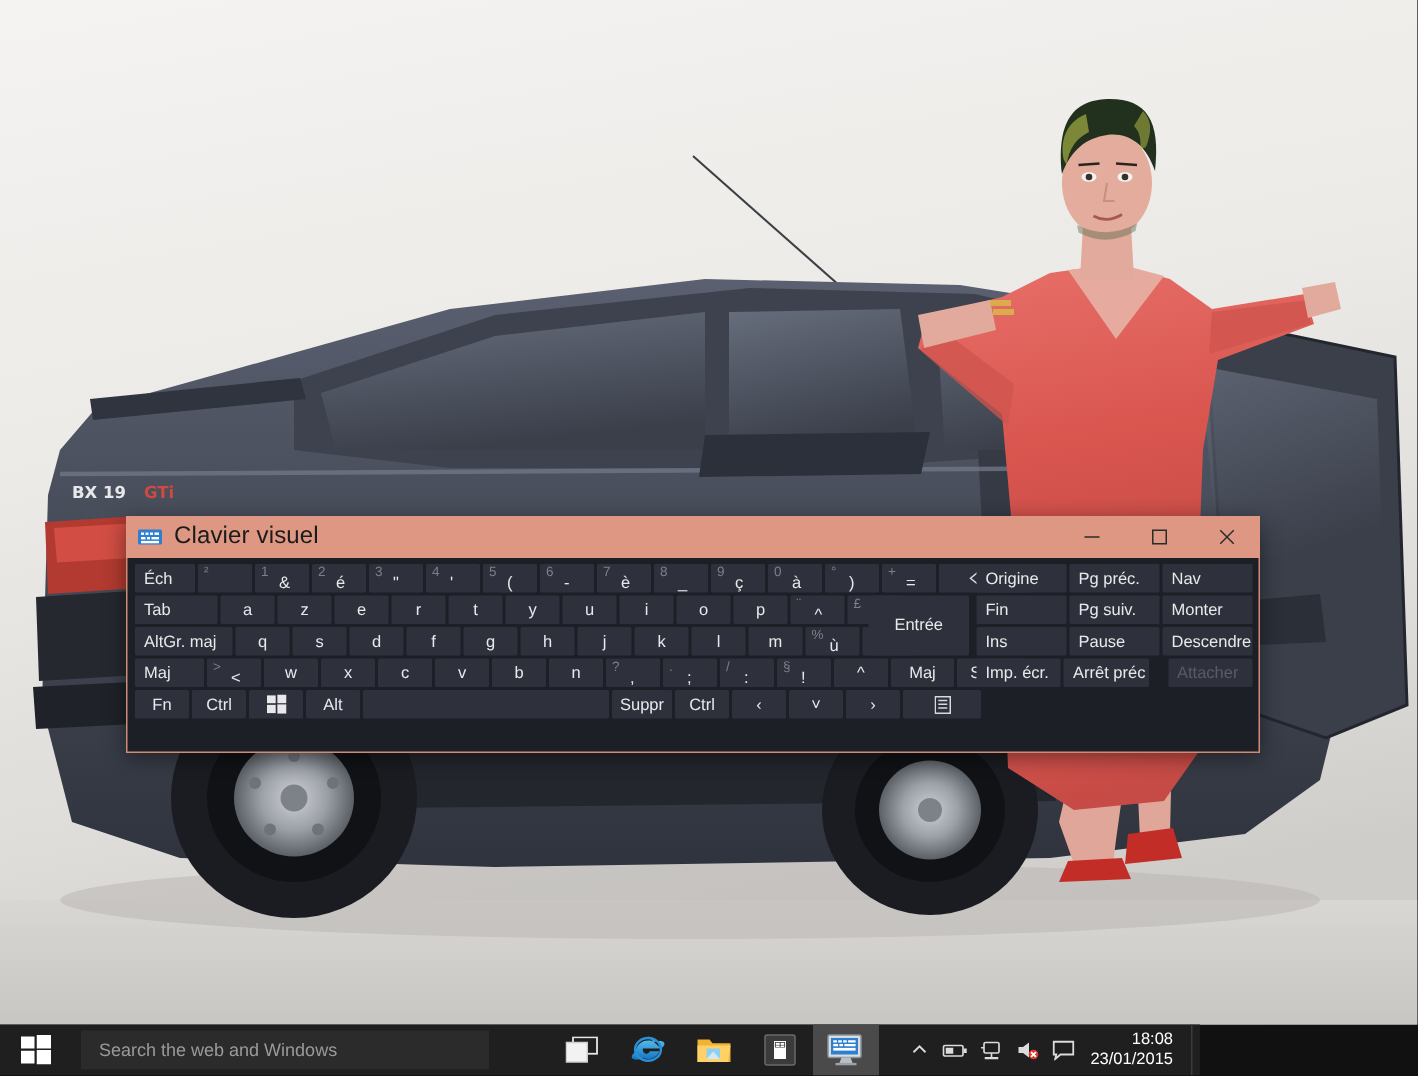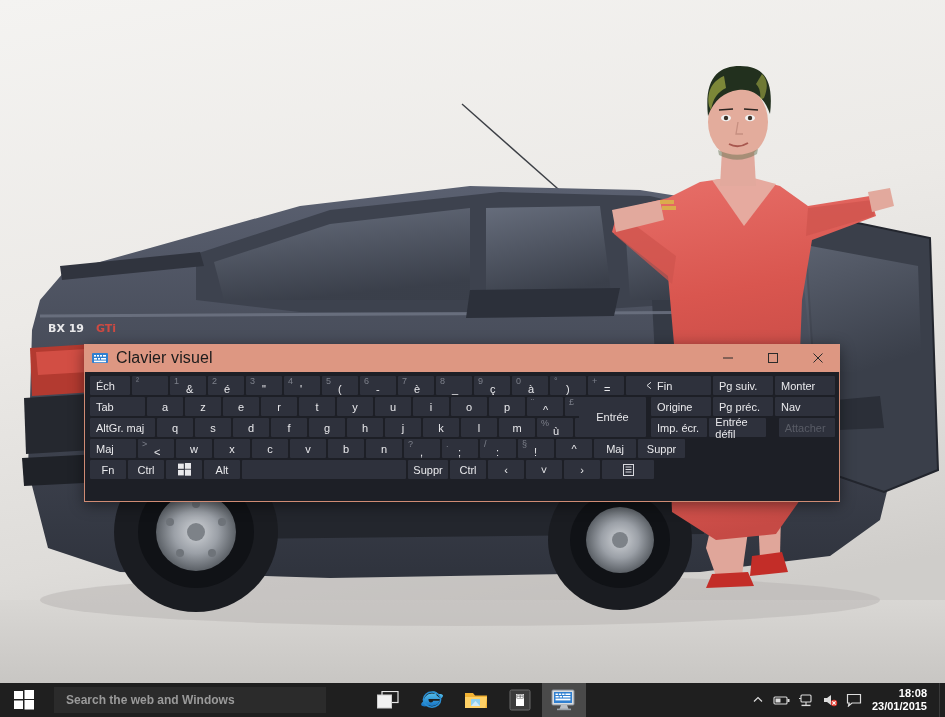--- a/index.html
+++ b/index.html
@@ -78,22 +78,22 @@
   .navrow { display: flex; gap: 2px; margin-bottom: 2px; }
   .navkey {
     background: #2e313c; border-radius: 1px; height: 19px; width: 60px;
     display: flex; align-items: center; padding-left: 6px;
     color: #e9e9ec; font-size: 11px; cursor: default; user-select: none;
   }
   .navkey.disabled { color: #595c66; margin-left: 11px; }
 
   
   #taskbar {
-    position: absolute; left: 0; bottom: 0; width: 945px; height: 34px;
-    background: #1f1f1f; display: flex; align-items: center; font-weight: bold;
+    position: absolute; left: 0; bottom: 0; width: 800px; height: 34px;
+    background: #1f1f1f; display: flex; align-items: center;
   }
   #start-btn {
     width: 48px; height: 34px; display: flex; align-items: center;
     justify-content: center; cursor: default;
   }
   #search-box {
     width: 272px; height: 26px; background: #2b2b2b; margin-left: 6px;
     display: flex; align-items: center; padding-left: 12px;
     color: #9a9a9a; font-size: 12px; cursor: text;
   }
@@ -551,32 +551,37 @@
                 </svg>
               </span>
             </div>
           </div>
           <div class="key tall" style="width: 67px; position: absolute; right: 0px; top: 21px; height: 40px;">
             <span>Entrée</span>
           </div>
         </div>
       <div id="kb-nav">
           <div class="navrow">
+            <div class="navkey">Origine</div>
+            <div class="navkey">Pg préc.</div>
+            <div class="navkey">Nav</div>
+          </div>
+          <div class="navrow">
             <div class="navkey">Fin</div>
             <div class="navkey">Pg suiv.</div>
             <div class="navkey">Monter</div>
           </div>
           <div class="navrow">
-            <div class="navkey">Origine</div>
-            <div class="navkey">Pg préc.</div>
-            <div class="navkey">Nav</div>
+            <div class="navkey">Ins</div>
+            <div class="navkey">Pause</div>
+            <div class="navkey">Descendre</div>
           </div>
           <div class="navrow">
             <div class="navkey">Imp. écr.</div>
-            <div class="navkey">Entrée défil</div>
+            <div class="navkey">Arrêt préc</div>
             <div class="navkey disabled">Attacher</div>
           </div>
         </div>
     </div>
   </div>
 </div>
 
 <div id="taskbar">
 
   <div id="start-btn">

